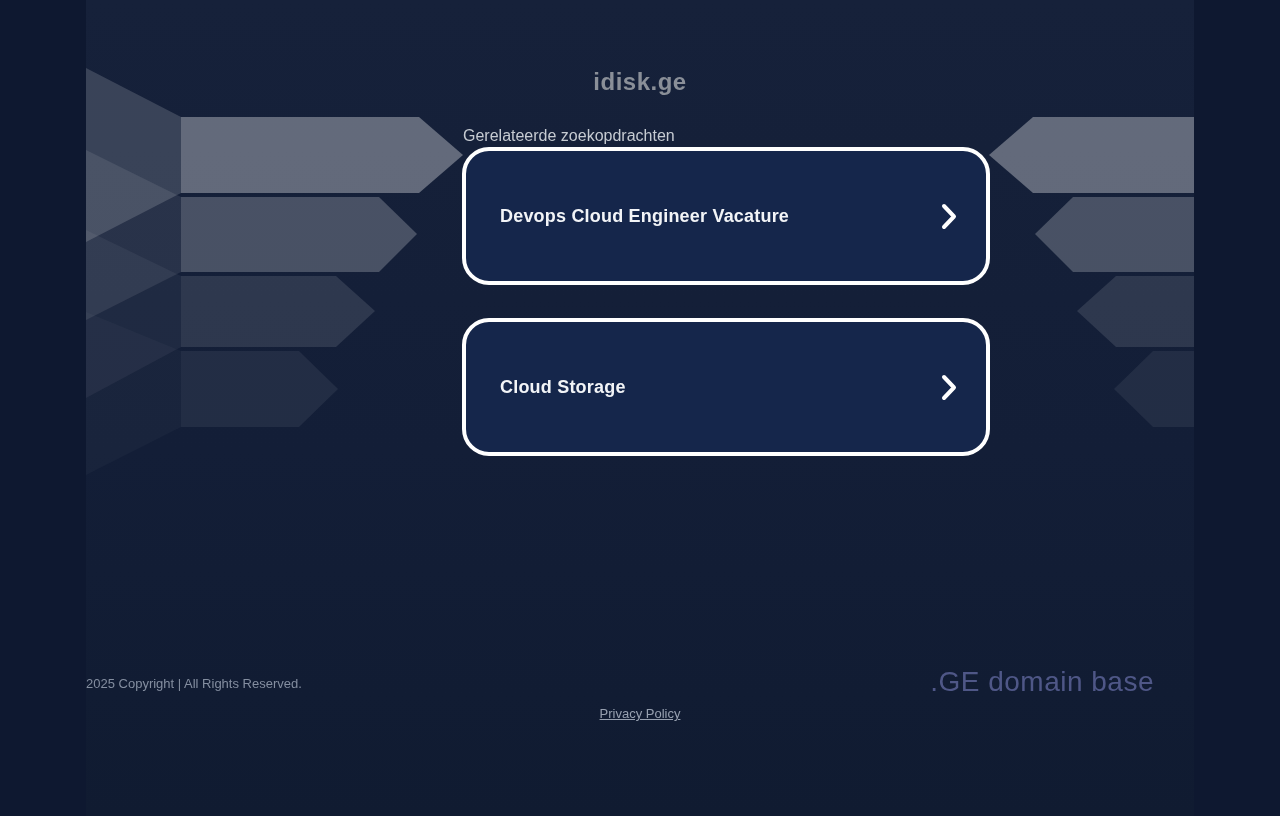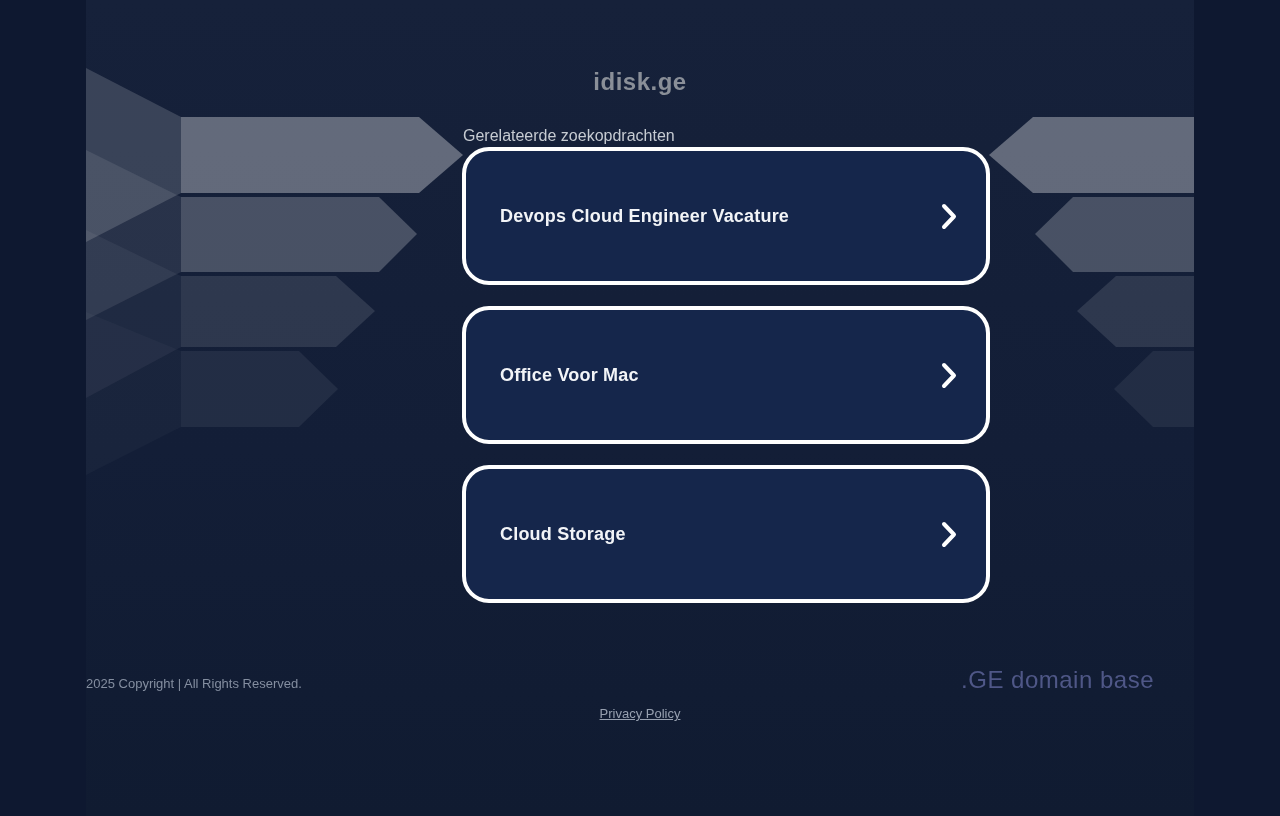--- a/index.html
+++ b/index.html
@@ -17,21 +17,21 @@
     position:absolute; top:68px; left:0; right:0;
     text-align:center;
     color:#8a8f98; font-size:24px; font-weight:bold; letter-spacing:.5px;
   }
   .related-label {
     position:absolute; top:127px; left:377px;
     color:#c6cbd2; font-size:16px;
   }
   .cards {
     position:absolute; top:147px; left:376px; width:528px;
-    display:flex; flex-direction:column; gap:21px;
+    display:flex; flex-direction:column; gap:33px;
   }
   .card {
     height:138px; box-sizing:border-box;
     background:#15264b;
     border:4px solid #ffffff;
     border-radius:27px;
     display:flex; align-items:center; justify-content:space-between;
     padding:0 28px 0 34px;
     cursor:pointer;
   }
@@ -42,21 +42,21 @@
     position:absolute; top:676px; left:0; right:0;
     text-align:left; color:#848ea0; font-size:13px;
   }
   .footer-privacy {
     position:absolute; top:706px; left:0; right:0;
     text-align:center; font-size:13px;
   }
   .footer-privacy a { color:#97a0b0; text-decoration:underline; cursor:pointer; }
   .brand {
     position:absolute; top:666px; right:40px;
-    color:#4f5787; font-size:24px; font-weight:400; letter-spacing:.5px;margin-left:24px;
+    color:#4f5787; font-size:28px; font-weight:400; letter-spacing:.5px;margin-left:24px;
   }
 </style>
 </head>
 <body>
 
 <div class="page">
 
   <svg class="bg-decor" viewBox="0 0 1280 816" xmlns="http://www.w3.org/2000/svg" aria-hidden="true">
 
     <polygon points="0,68 95,117 95,193 0,242" fill="rgba(255,255,255,0.155)"></polygon>
@@ -86,26 +86,20 @@
 
   <div class="cards">
 
     <div class="card">
       <span class="card-label">Devops Cloud Engineer Vacature</span>
       <svg class="chevron" viewBox="0 0 17 27">
         <polyline points="3,3 13,13.5 3,24" fill="none" stroke="#ffffff" stroke-width="4" stroke-linecap="round" stroke-linejoin="round"></polyline>
       </svg>
     </div>
 
-    <div class="card">
-      <span class="card-label">Office Voor Mac</span>
-      <svg class="chevron" viewBox="0 0 17 27">
-        <polyline points="3,3 13,13.5 3,24" fill="none" stroke="#ffffff" stroke-width="4" stroke-linecap="round" stroke-linejoin="round"></polyline>
-      </svg>
-    </div>
 
     <div class="card">
       <span class="card-label">Cloud Storage</span>
       <svg class="chevron" viewBox="0 0 17 27">
         <polyline points="3,3 13,13.5 3,24" fill="none" stroke="#ffffff" stroke-width="4" stroke-linecap="round" stroke-linejoin="round"></polyline>
       </svg>
     </div>
 
   </div>
 

